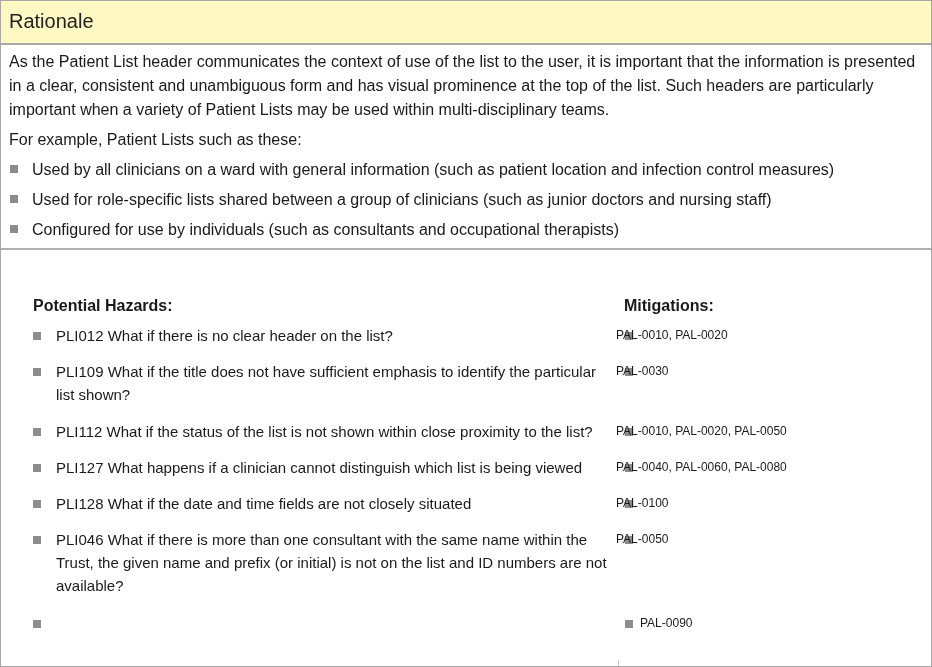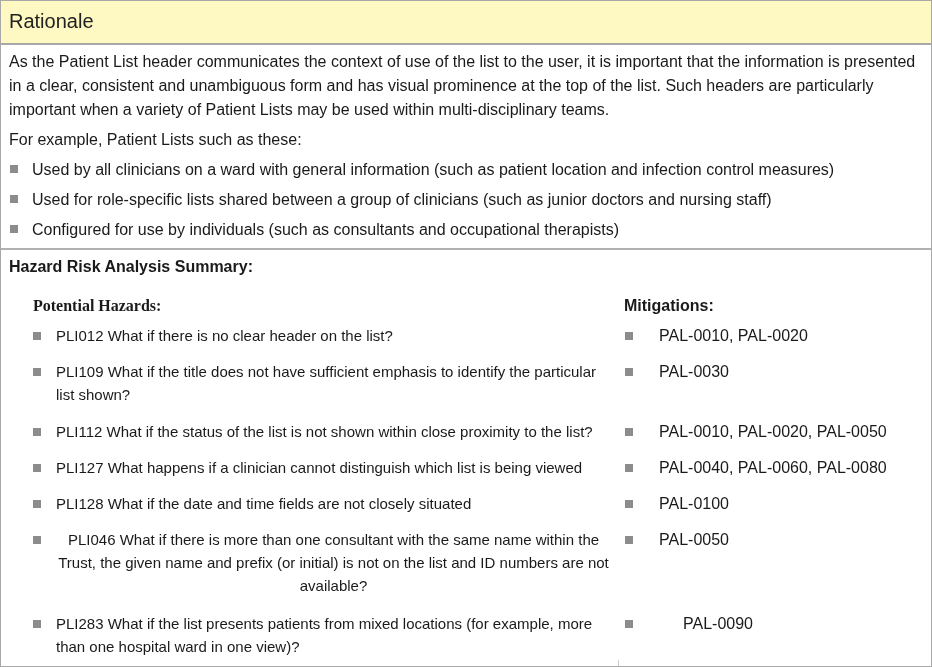--- a/index.html
+++ b/index.html
@@ -8,21 +8,21 @@
   .title-bar { position: absolute; left: 0; top: 0; width: 930px; height: 42px; background: #fef9c3; border-bottom: 2px solid #a8a8a8; }
   .title-bar span { position: absolute; left: 8px; top: 9px; font-size: 20px; color: #222; }
   .rationale { position: absolute; left: 0; top: 44px; width: 930px; height: 203px; border-bottom: 2px solid #b0b0b0; }
   .para { position: absolute; left: 8px; font-size: 16px; line-height: 24px; margin: 0; width: 915px; }
   .bullet { position: absolute; width: 8px; height: 8px; background: #8c8c8c; }
   .btext { position: absolute; font-size: 16px; line-height: 24px; white-space: nowrap; }
   .hazard { position: absolute; left: 0; top: 249px; width: 930px; height: 416px; }
   .hz-title { position: absolute; left: 8px; top: 8px; font-weight: bold; font-size: 16px; }
   .col-head { position: absolute; font-weight: bold; font-size: 16px; }
   .hz-text { position: absolute; left: 55px; width: 560px; font-size: 15px; line-height: 23px; }
-  .mit-text { position: absolute; left: 658px; font-size: 16px; line-height: 23px; white-space: nowrap; }
+  .mit-text { position: absolute; left: 615px; font-size: 12px; line-height: 23px; white-space: nowrap; }
   .vdiv { position: absolute; left: 617px; top: 410px; width: 1px; height: 6px; background: #ccc; }
 </style>
 </head>
 <body>
 
 <div class="frame">
   <div class="title-bar">
     <span>Rationale</span>
   </div>
 
@@ -34,22 +34,21 @@
     <span class="btext" style="left:31px; top:113px;">Used by all clinicians on a ward with general information (such as patient location and infection control measures)</span>
 
     <span class="bullet" style="left:9px; top:150px;"></span>
     <span class="btext" style="left:31px; top:143px;">Used for role-specific lists shared between a group of clinicians (such as junior doctors and nursing staff)</span>
 
     <span class="bullet" style="left:9px; top:180px;"></span>
     <span class="btext" style="left:31px; top:173px;">Configured for use by individuals (such as consultants and occupational therapists)</span>
   </div>
 
   <div class="hazard">
-    <div class="hz-title">Hazard Risk Analysis Summary:</div>
-    <div class="col-head" style="left:32px; top:47px;font-family:Liberation Serif, serif;">Potential Hazards:</div>
+    <div class="col-head" style="left:32px; top:47px;">Potential Hazards:</div>
     <div class="col-head" style="left:623px; top:47px;">Mitigations:</div>
 
     <span class="bullet" style="left:32px; top:82px;"></span>
     <div class="hz-text" style="top:74px;">PLI012 What if there is no clear header on the list?</div>
     <span class="bullet" style="left:624px; top:82px;"></span>
     <div class="mit-text" style="top:74px;">PAL-0010, PAL-0020</div>
 
     <span class="bullet" style="left:32px; top:118px;"></span>
     <div class="hz-text" style="top:110px;">PLI109 What if the title does not have sufficient emphasis to identify the particular list shown?</div>
     <span class="bullet" style="left:624px; top:118px;"></span>
@@ -64,24 +63,23 @@
     <div class="hz-text" style="top:206px; width:580px;">PLI127 What happens if a clinician cannot distinguish which list is being viewed</div>
     <span class="bullet" style="left:624px; top:214px;"></span>
     <div class="mit-text" style="top:206px;">PAL-0040, PAL-0060, PAL-0080</div>
 
     <span class="bullet" style="left:32px; top:250px;"></span>
     <div class="hz-text" style="top:242px;">PLI128 What if the date and time fields are not closely situated</div>
     <span class="bullet" style="left:624px; top:250px;"></span>
     <div class="mit-text" style="top:242px;">PAL-0100</div>
 
     <span class="bullet" style="left:32px; top:286px;"></span>
-    <div class="hz-text" style="top:278px; width:555px;text-align:center;">PLI046 What if there is more than one consultant with the same name within the Trust, the given name and prefix (or initial) is not on the list and ID numbers are not available?</div>
+    <div class="hz-text" style="top:278px; width:555px;">PLI046 What if there is more than one consultant with the same name within the Trust, the given name and prefix (or initial) is not on the list and ID numbers are not available?</div>
     <span class="bullet" style="left:624px; top:286px;"></span>
     <div class="mit-text" style="top:278px;">PAL-0050</div>
 
     <span class="bullet" style="left:32px; top:370px;"></span>
-    <div class="hz-text" style="top:362px; width:560px;">PLI283 What if the list presents patients from mixed locations (for example, more than one hospital ward in one view)?</div>
     <span class="bullet" style="left:624px; top:370px;"></span>
     <div class="mit-text" style="top:362px;margin-left:24px;">PAL-0090</div>
 
     <div class="vdiv"></div>
   </div>
 </div>
 
 </body></html>

